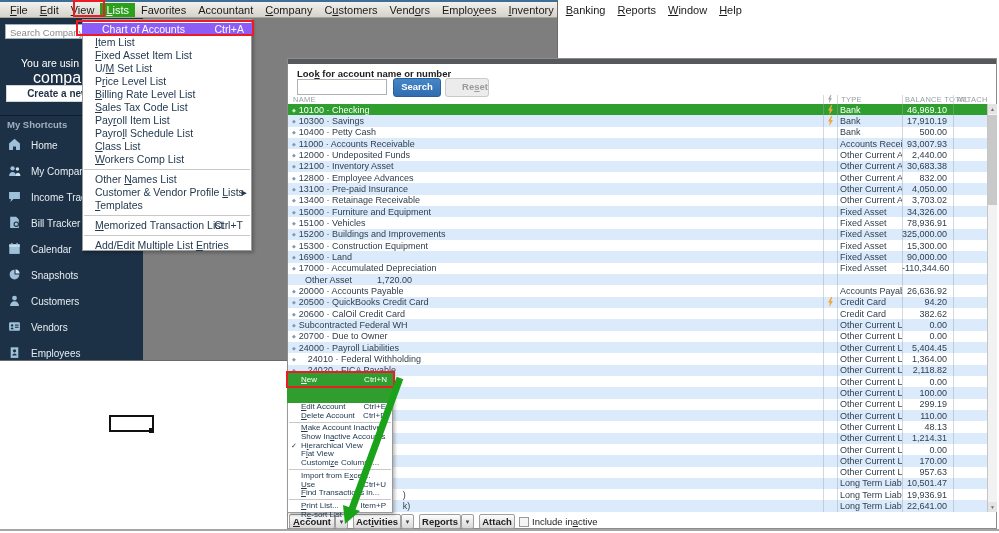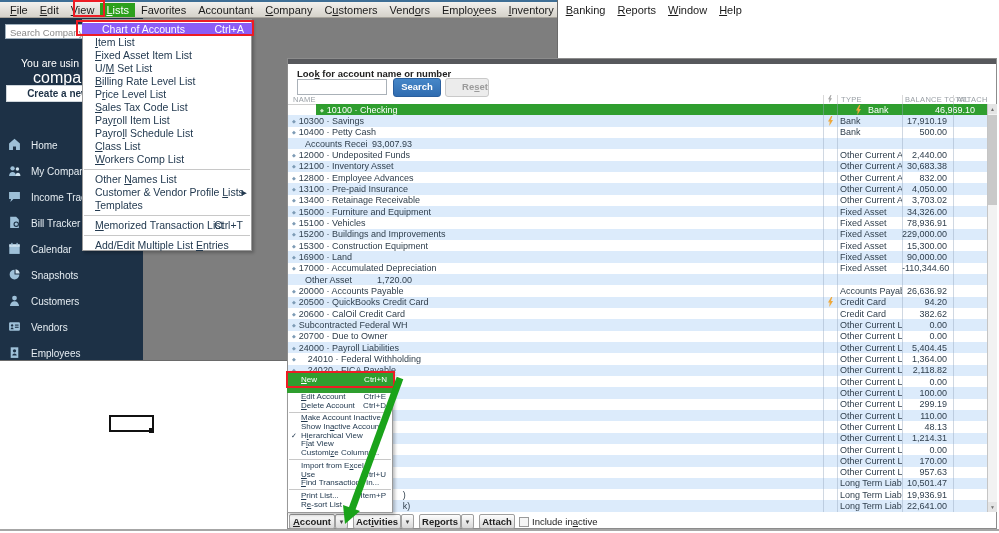--- a/index.html
+++ b/index.html
@@ -41,21 +41,21 @@
                      border:1px solid #2a5f9e;border-radius:3px;color:#fff;font-size:9.5px;font-weight:bold;
                      text-align:center;line-height:16px;}
   #coa-reset-button{left:157px;top:19px;width:42px;height:17px;background:#ececec;border:1px solid #c9c9c9;
                     border-radius:3px;color:#9b9b9b;font-size:9.5px;font-weight:bold;text-align:right;line-height:16px;}
   #coa-header{left:0;top:36px;width:708px;height:9px;border-bottom:1px solid #cfcfcf;font-size:7.5px;color:#9aa0a6;}
   #coa-header span{position:absolute;top:0;letter-spacing:.3px;}
   .hsep{position:absolute;top:36px;height:9px;width:1px;background:#d9d9d9;}
   #coa-rows{left:0;top:45px;width:699px;height:408px;overflow:hidden;}
   .row{height:11.33px;display:flex;align-items:center;font-size:9px;color:#31404e;}
   .row.alt{background:#dcebfb;}
-  .row.sel{background:#2f9e2f;color:#fff;margin-left:28px;}
+  .row.sel{background:#2f9e2f;color:#fff;}
   .cell-name{width:535px;flex:0 0 535px;display:flex;align-items:center;overflow:hidden;white-space:nowrap;}
   .dia{font-size:5px;color:#7d9bb5;margin:0 3px 0 4px;}
   .row.sel .dia{color:#cdeec4;}
   .row.ind .txt{margin-left:9px;}
   .row.frag .txt{margin-left:104px;}
   .cell-flash{width:14px;flex:0 0 14px;display:flex;justify-content:center;}
   .cell-type{width:65px;flex:0 0 65px;padding-left:3px;box-sizing:border-box;overflow:hidden;white-space:nowrap;}
   .cell-bal{width:51px;flex:0 0 51px;text-align:right;padding-right:6px;box-sizing:border-box;white-space:nowrap;}
   .cell-att{flex:1;}
   .vsep{position:absolute;top:45px;height:408px;width:1px;background:rgba(150,168,190,.45);z-index:3;}
@@ -81,21 +81,21 @@
   .lm-row{position:relative;height:13px;line-height:13px;font-size:10.5px;color:#233a50;padding-left:12px;white-space:nowrap;}
   .lm-row.hl{background:#8b5cf6;color:#fff;margin-left:-1px;margin-right:-1px;padding-left:20px;}
   .lm-sc{position:absolute;right:8px;top:0;}
   .lm-sub{position:absolute;right:4px;top:0;font-size:7px;}
   .menu-sep{height:1px;background:#c8c8c8;margin:3px 1px;}
 
   
   #context-menu{left:287px;top:372px;width:106px;height:141px;background:#fff;border:1px solid #9a9a9a;
                 box-shadow:2px 2px 3px rgba(0,0,0,.25);z-index:5;padding-top:2px;box-sizing:border-box;}
   .cm-row{position:relative;height:8.7px;line-height:8.7px;font-size:8px;color:#233a50;padding-left:13px;white-space:nowrap;}
-  .cm-row.hl{background:#2f9e2f;color:#fff;height:20px;line-height:14px;margin:-2px -1px 0 -1px;padding-left:14px;}
+  .cm-row.hl{background:#2f9e2f;color:#fff;height:30px;line-height:14px;margin:-2px -1px 0 -1px;padding-left:14px;}
   .cm-sc{position:absolute;right:6px;top:0;}
   .cm-chk{position:absolute;left:3px;top:0;font-size:7px;}
   #context-menu .menu-sep{margin:1.5px 1px;}
 
   
   .red-box{position:absolute;border:2px solid #ed1c24;box-sizing:border-box;z-index:8;}
   #red-box-lists{left:73px;top:0;width:32px;height:17px;}
   #red-box-coa{left:76px;top:20px;width:178px;height:16px;}
   #red-box-new{left:286px;top:371px;width:109px;height:17px;}
   #green-arrow{left:0;top:0;width:999px;height:533px;z-index:9;pointer-events:none;}
@@ -125,20 +125,21 @@
         <span class="mb-item"><span class="u">B</span>anking</span>
         <span class="mb-item"><span class="u">R</span>eports</span>
         <span class="mb-item"><span class="u">W</span>indow</span>
         <span class="mb-item"><span class="u">H</span>elp</span>
       </div>
     <div id="sidebar" class="abs">
       <div id="sidebar-search" class="abs">Search Company or Help</div>
       <div id="banner-line1" class="abs">You are usin</div>
       <div id="banner-line2" class="abs">compa</div>
       <div id="create-button" class="abs">Create a new</div>
+      <div id="shortcuts-title" class="abs">My Shortcuts</div>
       <div id="sidebar-items" class="abs">
           <div class="sb-item">
             <span class="sb-icon">
               <svg width="13" height="13" viewBox="0 0 12 12">
                 <path d="M6 .8 11 5v6H7.4V7.8H4.6V11H1V5Z" fill="#9ec0d8"></path>
               </svg>
             </span>
             <span class="sb-label">Home</span>
           </div>
           <div class="sb-item">
@@ -278,20 +279,24 @@
           <div class="cell-name">
             <span class="dia">◆</span>
             <span class="txt">10400 · Petty Cash</span>
           </div>
           <div class="cell-flash"></div>
           <div class="cell-type">Bank</div>
           <div class="cell-bal">500.00</div>
           <div class="cell-att"></div>
         </div>
         <div class="row alt">
+          <div class="cell-name">
+            <span class="dia">◆</span>
+            <span class="txt">11000 · Accounts Receivable</span>
+          </div>
           <div class="cell-flash"></div>
           <div class="cell-type">Accounts Receivable</div>
           <div class="cell-bal">93,007.93</div>
           <div class="cell-att"></div>
         </div>
         <div class="row">
           <div class="cell-name">
             <span class="dia">◆</span>
             <span class="txt">12000 · Undeposited Funds</span>
           </div>
@@ -360,21 +365,21 @@
           <div class="cell-bal">78,936.91</div>
           <div class="cell-att"></div>
         </div>
         <div class="row alt">
           <div class="cell-name">
             <span class="dia">◆</span>
             <span class="txt">15200 · Buildings and Improvements</span>
           </div>
           <div class="cell-flash"></div>
           <div class="cell-type">Fixed Asset</div>
-          <div class="cell-bal">229,000.00</div>
+          <div class="cell-bal">325,000.00</div>
           <div class="cell-att"></div>
         </div>
         <div class="row">
           <div class="cell-name">
             <span class="dia">◆</span>
             <span class="txt">15300 · Construction Equipment</span>
           </div>
           <div class="cell-flash"></div>
           <div class="cell-type">Fixed Asset</div>
           <div class="cell-bal">15,300.00</div>
@@ -603,22 +608,22 @@
       <div id="cb-include"></div>
       <div id="cb-include-label">Include in<span class="u">a</span>ctive</div>
     </div>
   </div>
 
   <div id="lists-menu" class="abs">
       <div class="lm-row hl">Chart of Accounts<span class="lm-sc">Ctrl+A</span></div>
       <div class="lm-row"><span class="u">I</span>tem List</div>
       <div class="lm-row"><span class="u">F</span>ixed Asset Item List</div>
       <div class="lm-row">U/<span class="u">M</span> Set List</div>
+      <div class="lm-row">P<span class="u">r</span>ice Level List</div>
       <div class="lm-row"><span class="u">B</span>illing Rate Level List</div>
-      <div class="lm-row">P<span class="u">r</span>ice Level List</div>
       <div class="lm-row"><span class="u">S</span>ales Tax Code List</div>
       <div class="lm-row">Pay<span class="u">r</span>oll Item List</div>
       <div class="lm-row">Payro<span class="u">l</span>l Schedule List</div>
       <div class="lm-row"><span class="u">C</span>lass List</div>
       <div class="lm-row"><span class="u">W</span>orkers Comp List</div>
       <div class="menu-sep"></div>
       <div class="lm-row">Other <span class="u">N</span>ames List</div>
       <div class="lm-row">Customer &amp; Vendor Profile <span class="u">L</span>ists<span class="lm-sub">▶</span></div>
       <div class="lm-row"><span class="u">T</span>emplates</div>
       <div class="menu-sep"></div>

